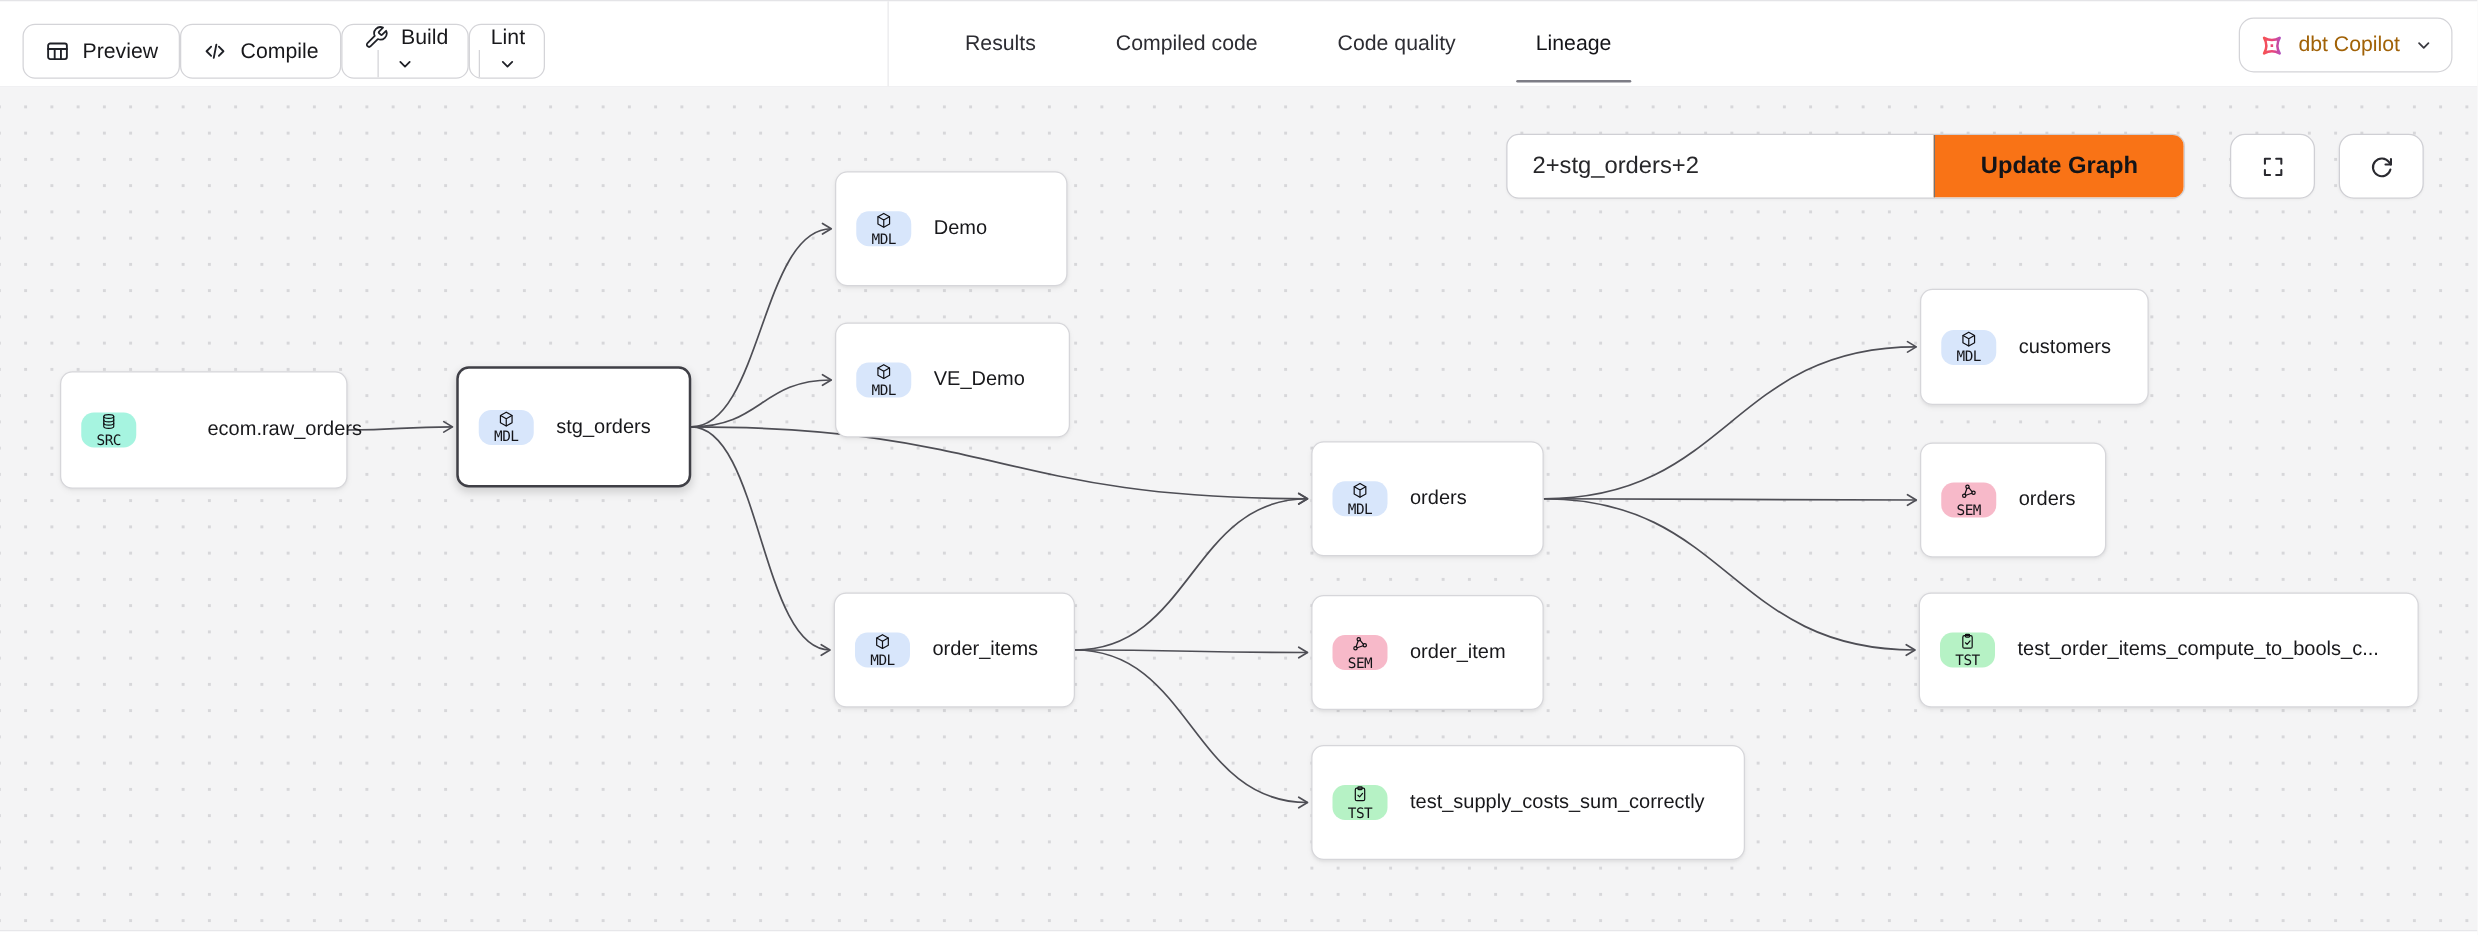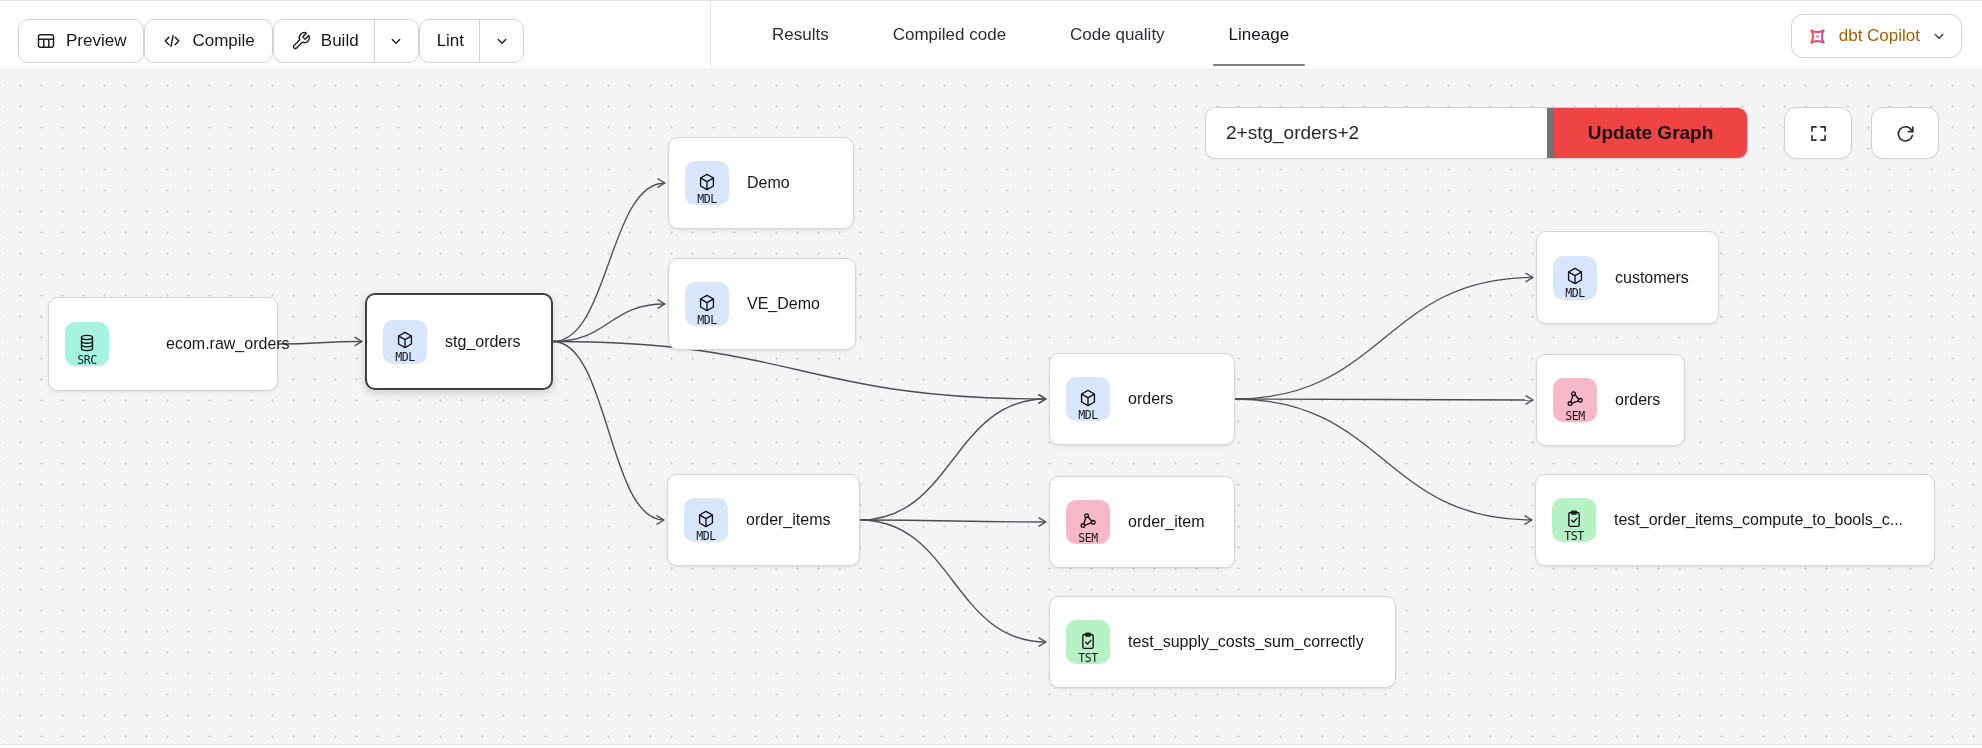--- a/index.html
+++ b/index.html
@@ -18,21 +18,21 @@
     display:flex; align-items:center; padding-left:18px;
   }
   .btn-row { display:flex; align-items:center; gap:0;margin-top:12px; }
   .btn, .split {
     height:44px; background:#fff; border:1px solid #d4d4d8; border-radius:10px;
     display:inline-flex; align-items:center;
     font-size:17px; font-weight:500; color:#18181b; cursor:pointer;
     font-family:inherit;
   }
   .btn { gap:10px; padding:0 17px; }
-  .split { padding:0; overflow:hidden; }
+  .split { padding:0; overflow:hidden;flex-direction:column; }
   .split-main {
     display:inline-flex; align-items:center; gap:10px; height:100%;
     padding:0 15px 0 17px; background:none; border:none; cursor:pointer;
     font:inherit; color:inherit;
   }
   .split-caret {
     display:inline-flex; align-items:center; justify-content:center;
     width:44px; height:100%; border:none; border-left:1px solid #d4d4d8;
     background:none; cursor:pointer; color:inherit;
   }
@@ -71,43 +71,43 @@
   .node {
     position:absolute; background:#fff; border:1px solid #d6d6da; border-radius:10px;
     box-shadow:0 1px 2px rgba(0,0,0,.05), 0 2px 5px rgba(0,0,0,.04);
     display:flex; align-items:center; padding-left:16px; cursor:pointer;
   }
   .node.selected {
     border:2px solid #3f3f46;
     box-shadow:0 3px 8px rgba(0,0,0,.16);
   }
   .badge {
-    width:44px; height:44px; border-radius:10px; flex:none;
-    display:flex; flex-direction:column; align-items:center; justify-content:flex-end;
+    width:44px; height:28px; border-radius:10px; flex:none;
+    display:flex; flex-direction:column; align-items:center; justify-content:flex-start;
   }
   .badge svg { display:block; }
   .badge-code {
     font-family:"DejaVu Sans Mono", monospace;
     font-size:11.5px; font-weight:500; line-height:1; color:#141418;
     margin-top:2px; letter-spacing:-0.4px;
   }
   .node-label { margin-left:18px; font-size:16px; color:#18181b; white-space:nowrap; }
 
   
   .selector-group {
     position:absolute; z-index:2; left:1205px; top:37px; width:543px; height:52px;
     background:#fff; border:1px solid #cfcfd4; border-radius:10px;
     display:flex; overflow:hidden; box-shadow:0 1px 2px rgba(0,0,0,.04);
   }
   .selector-input {
     flex:1; min-width:0; border:none; outline:none; background:transparent;
     padding:0 20px; font-size:19px; color:#27272a; font-family:Liberation Sans, sans-serif;
   }
   .update-btn {
-    width:200px; border:none; border-left:7px solid #737373; background:#ef4444;
+    width:200px; border:none; border-left:1px solid #737373; background:#f97316;
     font-size:19px; font-weight:600; color:#141418; cursor:pointer; font-family:inherit;
   }
   .icon-btn {
     position:absolute; z-index:2; top:37px; width:68px; height:52px;
     background:#fff; border:1px solid #cfcfd4; border-radius:12px;
     display:flex; align-items:center; justify-content:center; cursor:pointer;
     box-shadow:0 1px 2px rgba(0,0,0,.04);
   }
   .icon-btn.fullscreen { left:1784px; }
   .icon-btn.refresh { left:1871px; }

